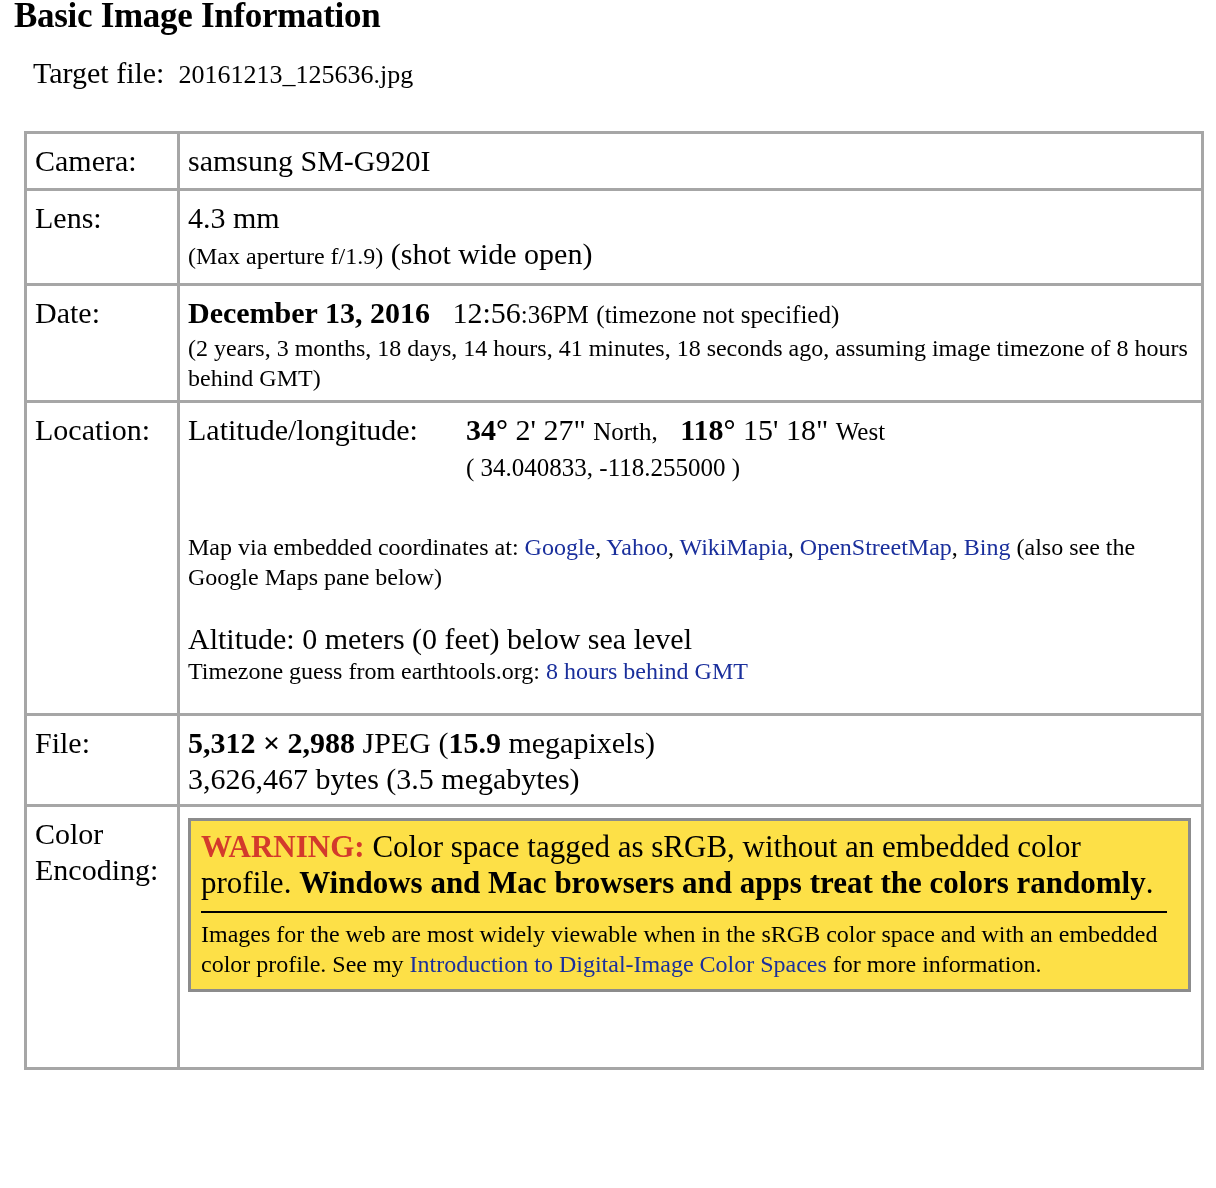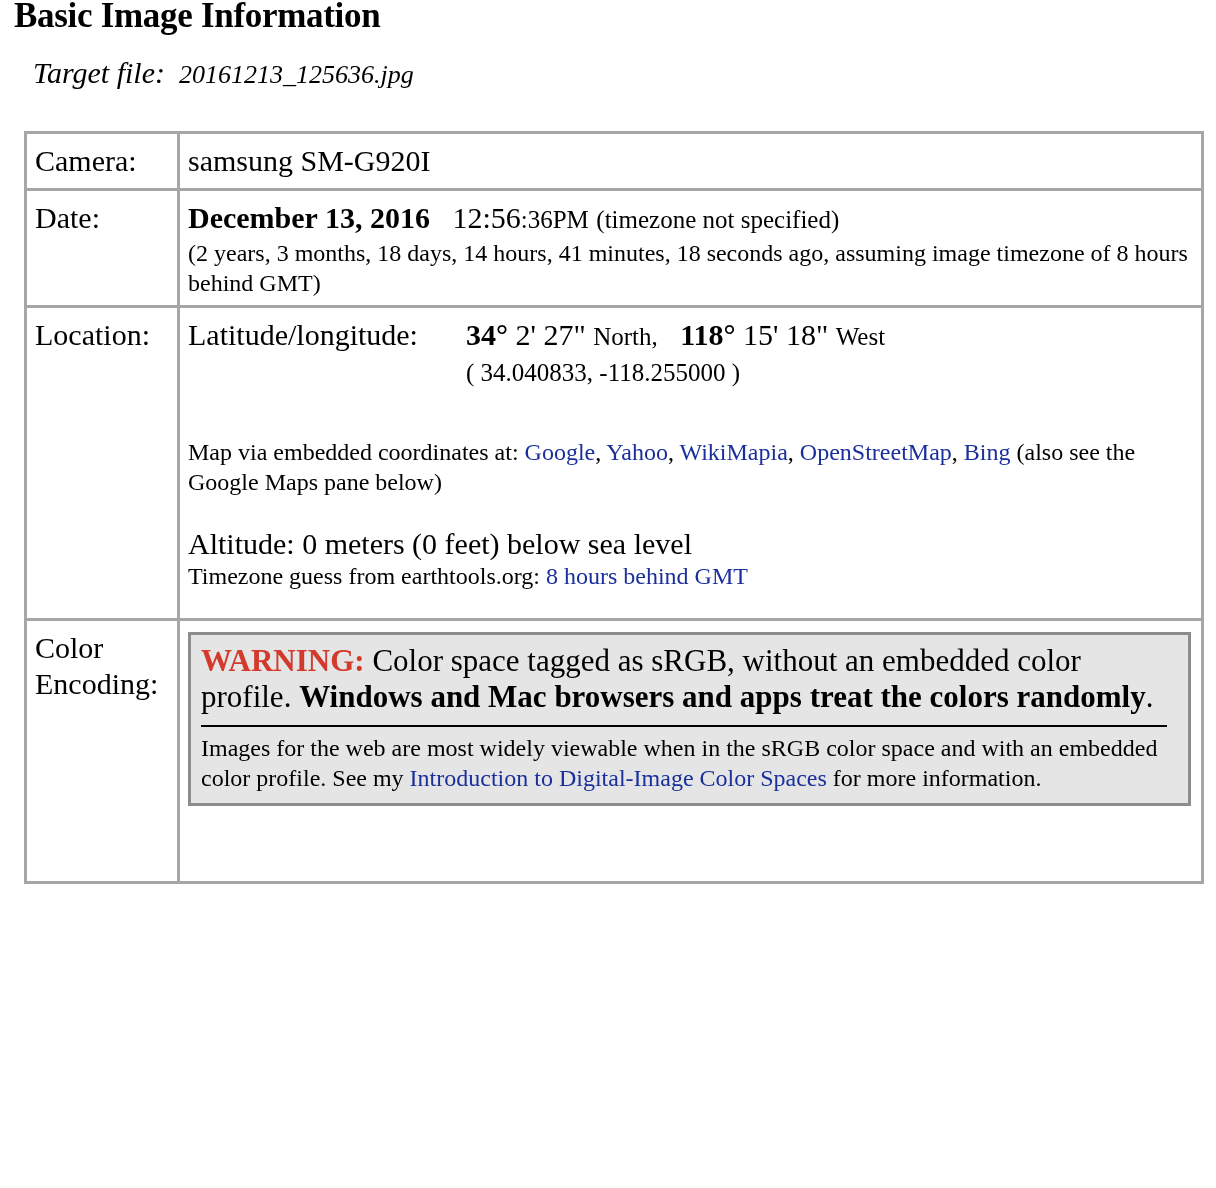--- a/index.html
+++ b/index.html
@@ -6,21 +6,21 @@
     body {
       width: 1216px; height: 1188px; overflow: hidden; position: relative;
       font-family: "Liberation Serif", "DejaVu Serif", serif;
       color: #000;
     }
     .title {
       position: absolute; left: 14px; top: -4px;
       font-size: 35px; font-weight: bold; margin: 0; letter-spacing: -0.3px;
     }
     .target {
-      position: absolute; left: 33px; top: 56px; font-size: 30px; font-style: italic;
+      position: absolute; left: 33px; top: 56px; font-size: 30px;
     }
     .target .fname { font-size: 26px; margin-left: 14px; }
 
     table.info {
       position: absolute; left: 24px; top: 131px;
       width: 1180px; border-collapse: collapse;
       border: 3px solid #a6a6a6;
     }
     table.info td {
       border: 3px solid #a6a6a6;
@@ -46,21 +46,21 @@
     .sup { font-size: 19px; vertical-align: top; position: relative; top: -4px; }
     .latrow { display: flex; }
     .latlabel { width: 278px; }
     .coords { }
     .dec { font-size: 25px; margin-top: 0px; }
     .mapline { font-size: 24px; line-height: 30px; margin-top: 46px; }
     .alt { margin-top: 30px; line-height: 34px; }
     .tz { font-size: 24px; line-height: 30px; }
 
     .warnbox {
-      background: #e5e5e5;
+      background: #fde047;
       border: 3px solid #8c8c8c;
       padding: 8px 21px 10px 10px;
       margin-top: 2px;
       margin-right: 2px;
     }
     .warnbox .warnhead { font-size: 31px; line-height: 36px; }
     .warn-label { color: #d33a2c; font-weight: bold; }
     .warnbox hr { border: 0; border-top: 2px solid #000; margin: 10px 0 6px 0; }
     .warnbox .warnbody { font-size: 24px; line-height: 30px; }
   </style>
@@ -70,20 +70,30 @@
 <h1 class="title">Basic Image Information</h1>
 <div class="target">
   <span>Target file:</span><span class="fname">20161213_125636.jpg</span>
 </div>
 
 <table class="info">
   <tbody>
       <tr class="row-camera">
     <td class="lbl">Camera:</td>
     <td>samsung SM-G920I</td>
+  </tr>
+  <tr class="row-lens">
+    <td class="lbl">Lens:</td>
+    <td>
+      <div>4.3 mm</div>
+      <div style="margin-top:0px;">
+        <span class="sm2">(Max aperture f/1.9)</span>
+        <span>(shot wide open)</span>
+      </div>
+    </td>
   </tr>
   <tr class="row-date">
     <td class="lbl">Date:</td>
     <td>
       <div>
         <span class="b">December 13, 2016</span>&nbsp;&nbsp;&nbsp;<span>12:56</span><span class="sm">:36PM</span>
         <span class="sm">(timezone not specified)</span>
       </div>
       <div class="sm2">(2 years, 3 months, 18 days, 14 hours, 41 minutes, 18 seconds ago, assuming image timezone of 8 hours behind GMT)</div>
     </td>
@@ -114,20 +124,31 @@
         <a href="#">Bing</a>
         <span>(also see the Google Maps pane below)</span>
       </div>
       <div class="alt">Altitude: 0 meters (0 feet) below sea level</div>
       <div class="tz">
         <span>Timezone guess from earthtools.org:</span>
         <a href="#">8 hours behind GMT</a>
       </div>
     </td>
   </tr>
+  <tr class="row-file">
+    <td class="lbl">File:</td>
+    <td>
+      <div>
+        <span class="b">5,312 × 2,988</span>
+        <span>JPEG (</span><span class="b">15.9</span>
+        <span>megapixels)</span>
+      </div>
+      <div>3,626,467 bytes (3.5 megabytes)</div>
+    </td>
+  </tr>
   <tr class="row-color">
     <td class="lbl">
       <div>Color</div>
       <div>Encoding:</div>
     </td>
     <td>
       <div class="warnbox">
         <div class="warnhead">
           <span class="warn-label">WARNING:</span>
           <span>Color space tagged as sRGB, without an embedded color profile.</span>

